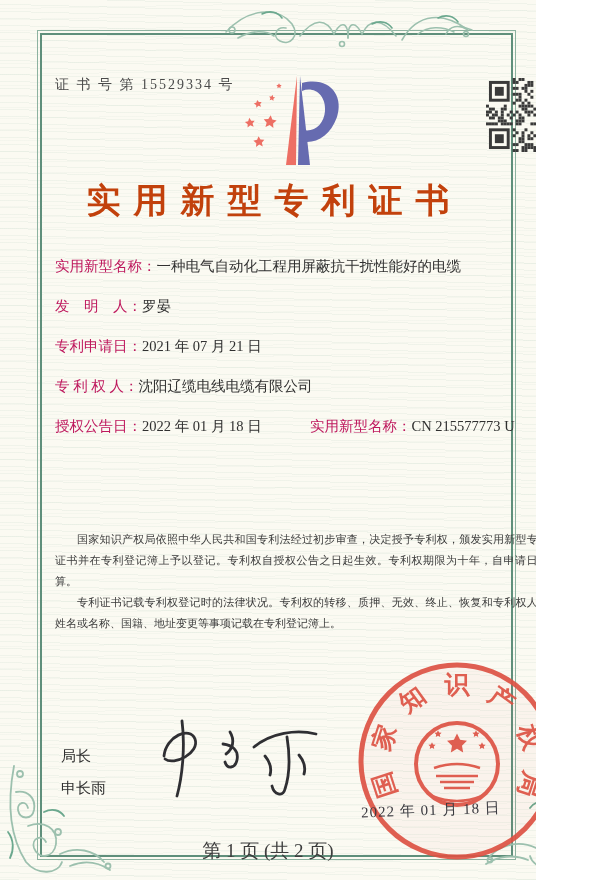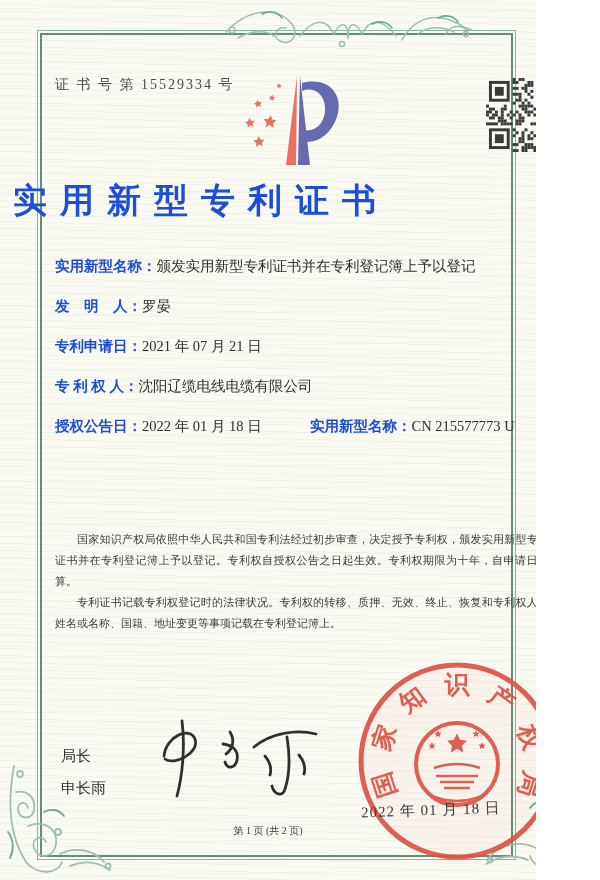--- a/index.html
+++ b/index.html
@@ -19,40 +19,40 @@
     position:absolute;left:37px;top:30px;right:20px;bottom:20px;
     border:1px solid #8db2a0;pointer-events:none;
   }
   .frame-inner{
     position:absolute;inset:2px;border:2px solid #5f8f7b;
   }
   .cert-no{position:absolute;left:55px;top:76px;font-size:14px;letter-spacing:2px;color:#4a4a4a;}
   .logo{position:absolute;left:236px;top:74px;width:112px;height:96px;}
   .qr{position:absolute;left:486px;top:78px;width:74px;height:74px;}
   .title{
-    position:absolute;left:0;right:0;top:178px;
-    font-size:34px;font-weight:bold;letter-spacing:13px;color:#1d4ed8;text-indent:13px;font-family:Liberation Serif, serif;
+    position:absolute;left:0;right:0;top:178px;text-align:center;
+    font-size:34px;font-weight:bold;letter-spacing:13px;color:#c2410c;text-indent:13px;font-family:Liberation Serif, serif;
   }
   .fields{position:absolute;left:55px;top:246px;right:46px;font-size:14.5px;color:#303030;}
   .frow{height:40px;line-height:40px;white-space:nowrap;position:relative;}
-  .frow .flabel{color:#1d4ed8;font-weight:bold;}
+  .frow .flabel{color:#be185d;}
   .grant-pair2{position:absolute;left:255px;top:0;}
   .paras{
     position:absolute;left:55px;top:529px;width:494px;
     font-size:11px;line-height:21px;color:#3b3b3b;text-align:justify;
   }
   .paras p{margin:0;text-indent:2em;}
   .signer{position:absolute;left:61px;top:740px;font-size:15px;line-height:32px;color:#2e2e2e;}
   .sig-svg{position:absolute;left:138px;top:716px;width:192px;height:92px;}
   .seal-svg{position:absolute;left:352px;top:656px;width:210px;height:210px;opacity:0.92;}
   .seal-date{
     position:absolute;left:361px;top:801px;font-size:15px;color:#3a3a40;
     letter-spacing:1px;transform:rotate(-2deg);white-space:nowrap;
   }
-  .footer{position:absolute;left:0;right:0;bottom:42px;text-align:center;font-size:10px;color:#3d3d3d;}
+  .footer{position:absolute;left:0;right:0;bottom:16px;text-align:center;font-size:19px;color:#3d3d3d;}
   .orn{position:absolute;pointer-events:none;}
   .orn-top{left:222px;top:0;width:252px;height:56px;}
   .orn-bl{left:0px;top:762px;width:118px;height:116px;}
   .orn-br{left:476px;top:750px;width:124px;height:128px;}
 </style>
 </head>
 <body>
 
 <div class="page">
 
@@ -306,21 +306,21 @@
       <rect x="19" y="3" width="3" height="3" fill="#3a3a3a"></rect>
       <rect x="1" y="17" width="7" height="7" fill="#3a3a3a"></rect>
       <rect x="2" y="18" width="5" height="5" fill="#fbfaf2"></rect>
       <rect x="3" y="19" width="3" height="3" fill="#3a3a3a"></rect>
     </svg>
 
   <div class="title">实用新型专利证书</div>
 
   <div class="fields">
     <div class="frow">
-      <span class="flabel">实用新型名称：</span><span class="fvalue">颁发实用新型专利证书并在专利登记簿上予以登记</span>
+      <span class="flabel">实用新型名称：</span><span class="fvalue">一种电气自动化工程用屏蔽抗干扰性能好的电缆</span>
     </div>
     <div class="frow">
       <span class="flabel">发　明　人：</span><span class="fvalue">罗晏</span>
     </div>
     <div class="frow">
       <span class="flabel">专利申请日：</span><span class="fvalue">2021 年 07 月 21 日</span>
     </div>
     <div class="frow">
       <span class="flabel">专 利 权 人：</span><span class="fvalue">沈阳辽缆电线电缆有限公司</span>
     </div>

